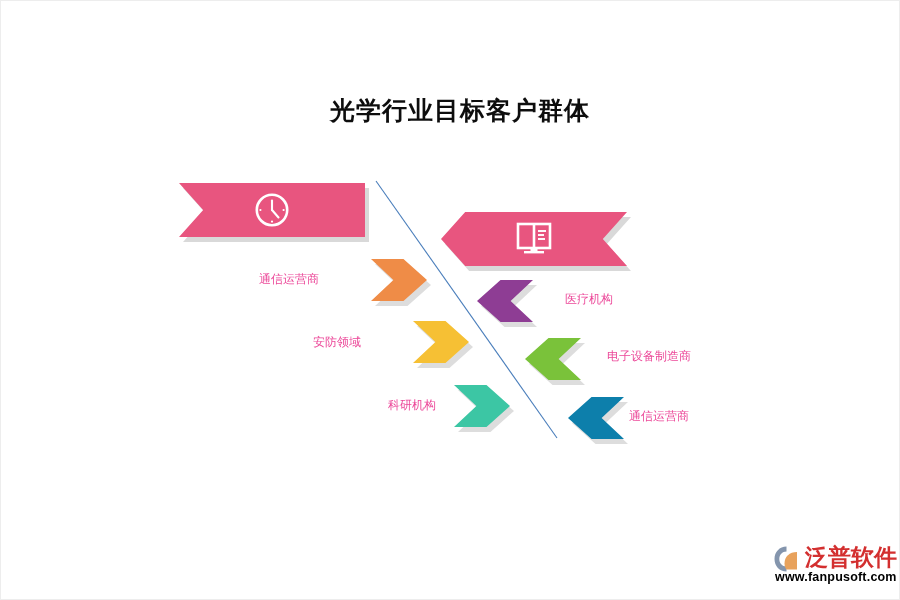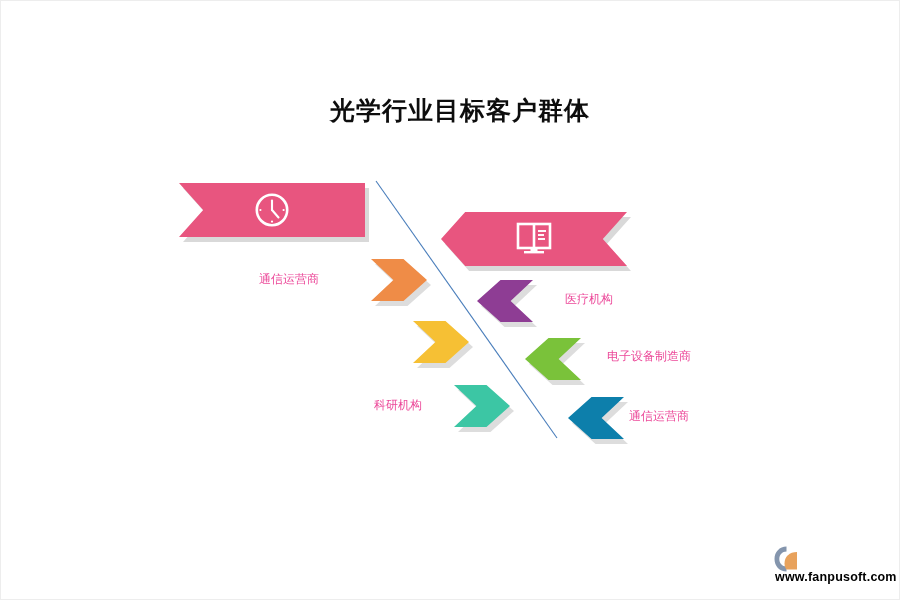--- a/index.html
+++ b/index.html
@@ -227,26 +227,27 @@
       </svg>
     </div>
   </div>
 
   <div class="row-label rightalign" style="left:128px; top:272px; width:190px;">通信运营商</div>
   <div class="chev right" style="left:370px; top:258px;">
     <div class="chev-shadow"></div>
     <div class="chev-body" style="background:#ef8c47;"></div>
   </div>
 
+  <div class="row-label rightalign" style="left:170px; top:335px; width:190px;">安防领域</div>
   <div class="chev right" style="left:412px; top:320px;">
     <div class="chev-shadow"></div>
     <div class="chev-body" style="background:#f6c034;"></div>
   </div>
 
-  <div class="row-label rightalign" style="left:231px; top:398px; width:190px;">科研机构</div>
+  <div class="row-label rightalign" style="left:245px; top:398px; width:190px;">科研机构</div>
   <div class="chev right" style="left:453px; top:384px;">
     <div class="chev-shadow"></div>
     <div class="chev-body" style="background:#3cc6a4;"></div>
   </div>
 
   <div class="chev left" style="left:476px; top:279px;">
     <div class="chev-shadow"></div>
     <div class="chev-body" style="background:#8e3d94;"></div>
   </div>
   <div class="row-label" style="left:564px; top:292px;">医疗机构</div>
@@ -261,16 +262,17 @@
     <div class="chev-shadow"></div>
     <div class="chev-body" style="background:#0d7fab;"></div>
   </div>
   <div class="row-label" style="left:628px; top:409px;">通信运营商</div>
 
   <div id="logo">
     <svg id="logo-mark" viewBox="0 0 30 28">
       <path d="M13.5 1.5 C6.5 1.5 1.5 7 1.5 14 C1.5 21 6.5 26.5 13.5 26.5 L13.5 21.5 C9.2 21.5 6.3 18.3 6.3 14 C6.3 9.7 9.2 6.5 13.5 6.5 Z" fill="#8495ad"></path>
       <path d="M24 7 C16.5 7 11.5 11.5 11.5 18.5 C11.5 20.8 12.2 22.9 13.4 24.6 L24 24.6 Z" fill="#e8a25c"></path>
     </svg>
+    <div id="logo-text">泛普软件</div>
     <div id="logo-url">www.fanpusoft.com</div>
   </div>
 
 </div>
 
 </body></html>

